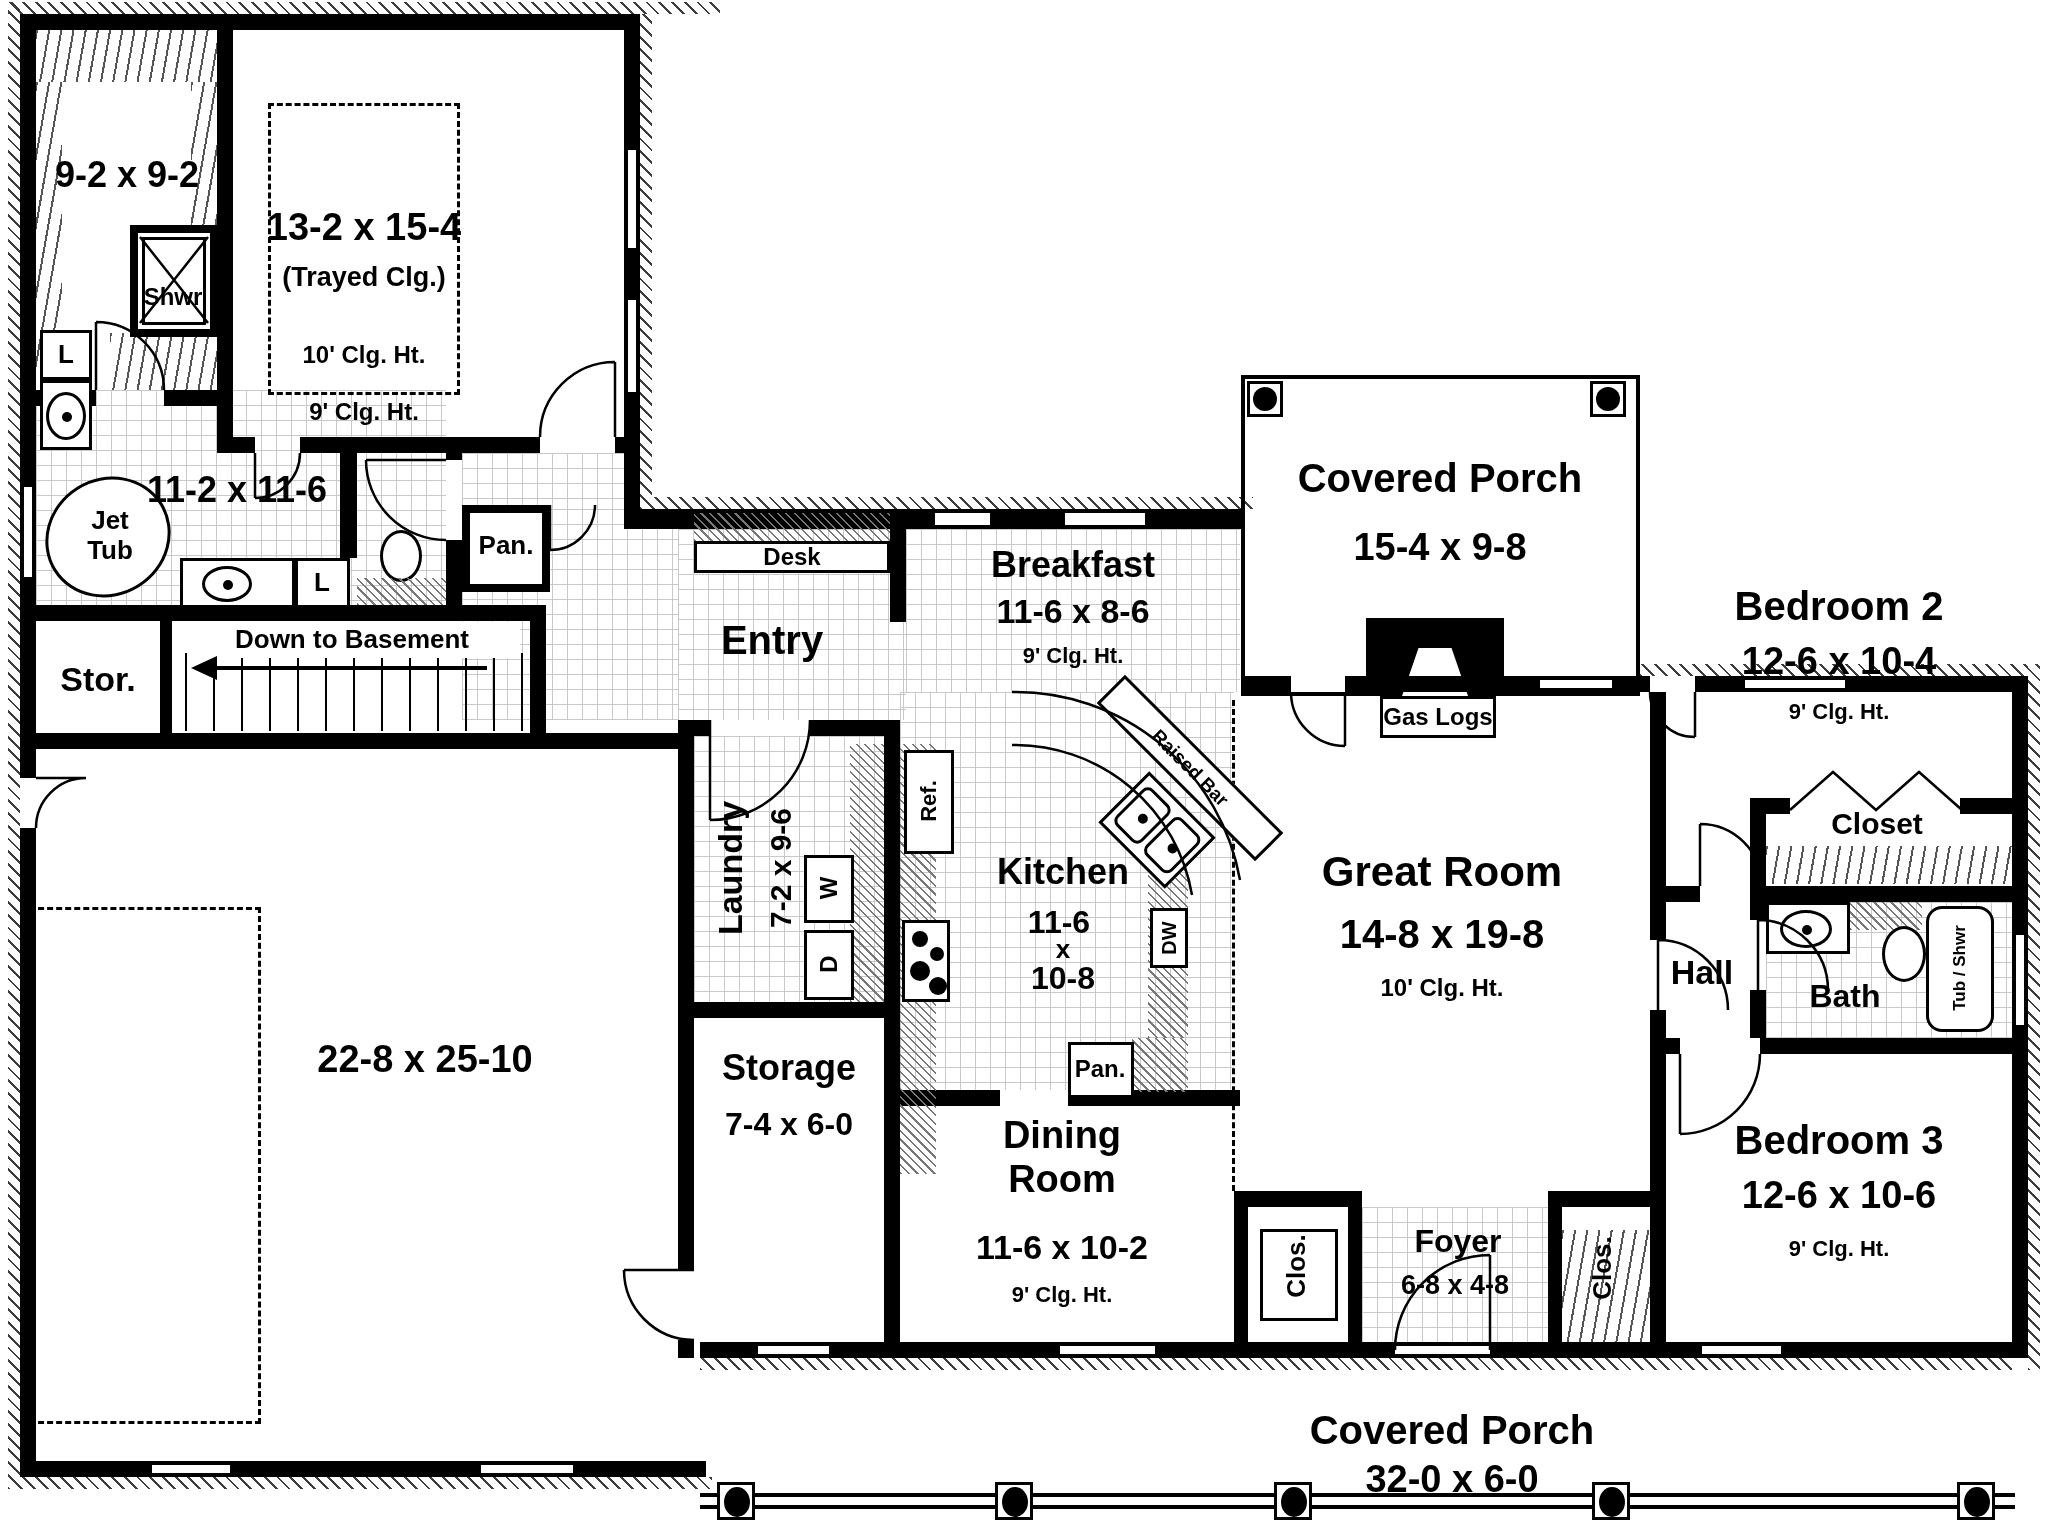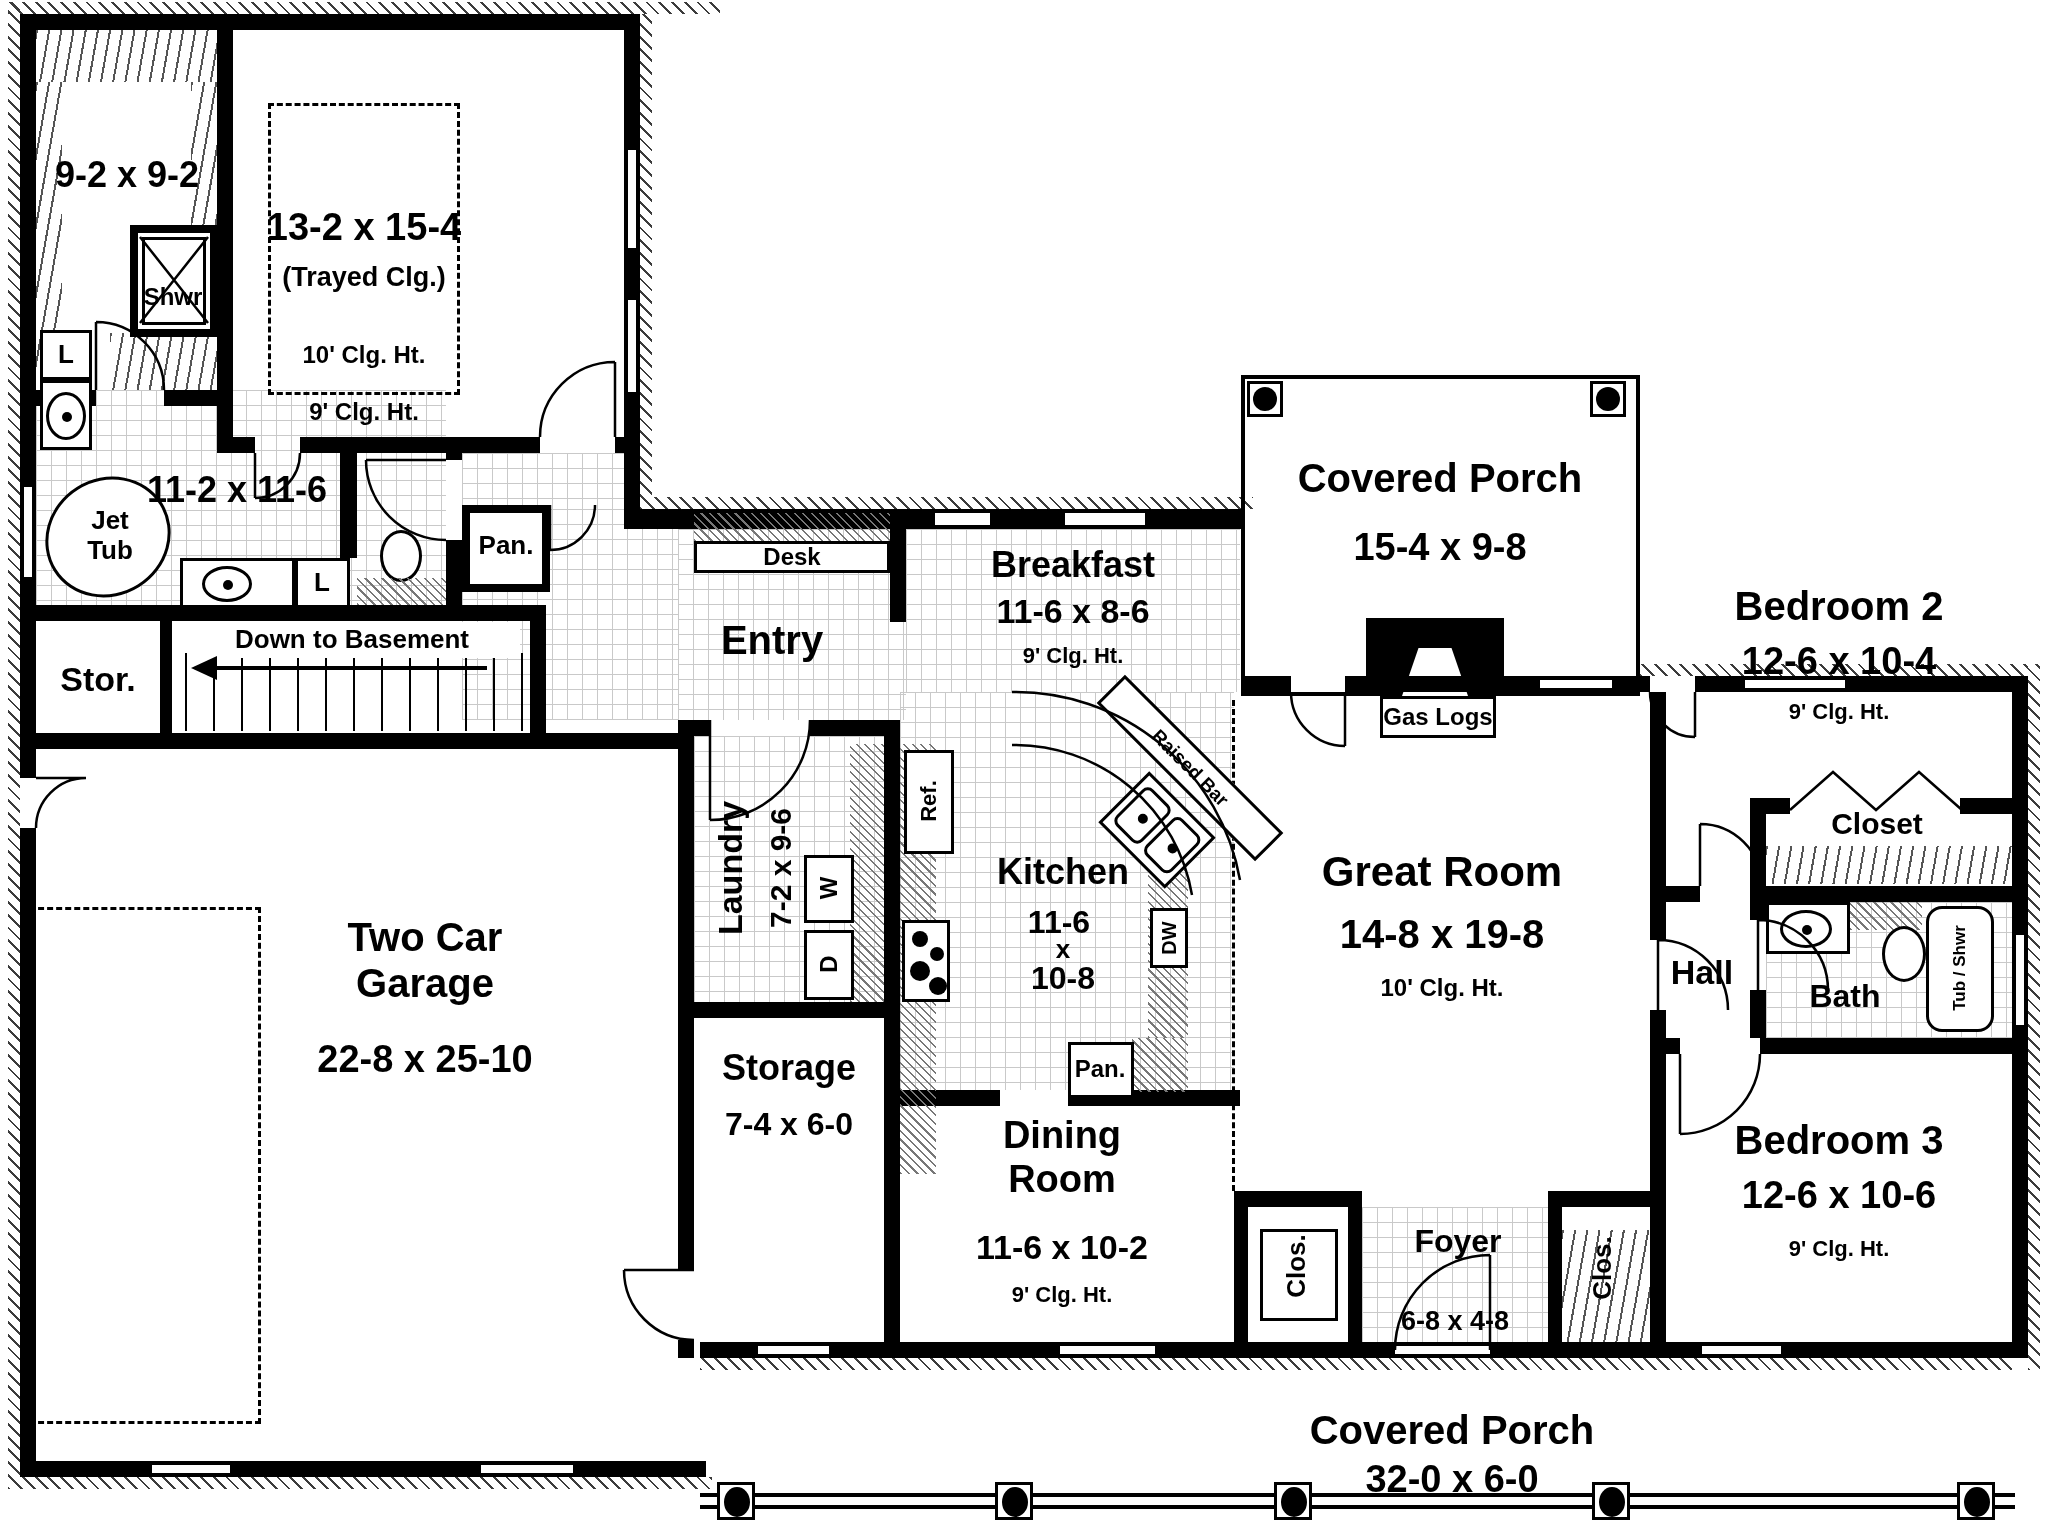--- a/index.html
+++ b/index.html
@@ -307,33 +307,32 @@
   <div class="lbl s32" style="left:1063px;top:978px;">10-8</div>
   <div class="lbl rot s20" style="left:1169px;top:938px;">DW</div>
   <div class="lbl s24" style="left:1100px;top:1069px;">Pan.</div>
   <div class="lbl s19" style="left:1190px;top:768px;font-size:19px;transform:translate(-50%,-50%) rotate(45deg);">Raised Bar</div>
 
   <div class="lbl rot s34" style="left:731px;top:868px;">Laundry</div>
   <div class="lbl rot s30" style="left:781px;top:868px;">7-2 x 9-6</div>
   <div class="lbl rot s24" style="left:829px;top:888px;">W</div>
   <div class="lbl rot s24" style="left:829px;top:964px;">D</div>
 
-  <div class="lbl wrap s40" style="left:425px;top:960px;width:230px;">Two Car Garage</div>
   <div class="lbl s38" style="left:425px;top:1060px;">22-8 x 25-10</div>
 
   <div class="lbl s36" style="left:789px;top:1068px;">Storage</div>
   <div class="lbl s32" style="left:789px;top:1124px;">7-4 x 6-0</div>
 
   <div class="lbl wrap s38" style="left:1062px;top:1158px;width:180px;">Dining Room</div>
   <div class="lbl s34" style="left:1062px;top:1248px;">11-6 x 10-2</div>
   <div class="lbl s22" style="left:1062px;top:1295px;">9' Clg. Ht.</div>
 
   <div class="lbl rot s26" style="left:1297px;top:1266px;">Clos.</div>
   <div class="lbl s32" style="left:1458px;top:1241px;">Foyer</div>
-  <div class="lbl s27" style="left:1455px;top:1286px;margin-top:36px;">6-8 x 4-8</div>
+  <div class="lbl s27" style="left:1455px;top:1286px;">6-8 x 4-8</div>
   <div class="lbl rot s26" style="left:1603px;top:1268px;">Clos.</div>
 
   <div class="lbl s40" style="left:1839px;top:1140px;">Bedroom 3</div>
   <div class="lbl s38" style="left:1839px;top:1196px;">12-6 x 10-6</div>
   <div class="lbl s22" style="left:1839px;top:1249px;">9' Clg. Ht.</div>
 
   <div class="lbl s40" style="left:1452px;top:1430px;">Covered Porch</div>
   <div class="lbl s38" style="left:1452px;top:1480px;">32-0 x 6-0</div>
 
 </div>

